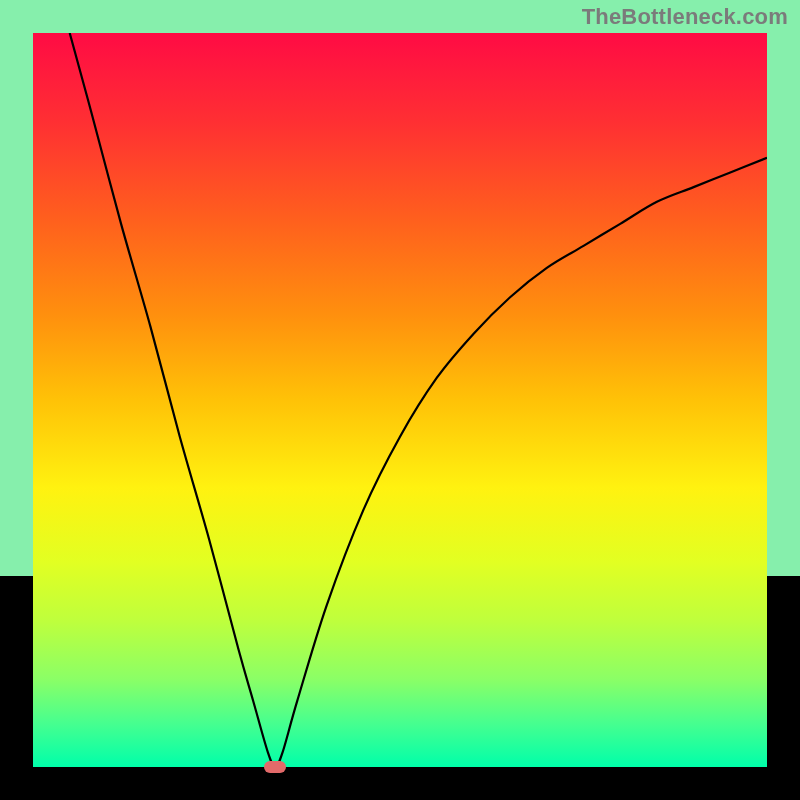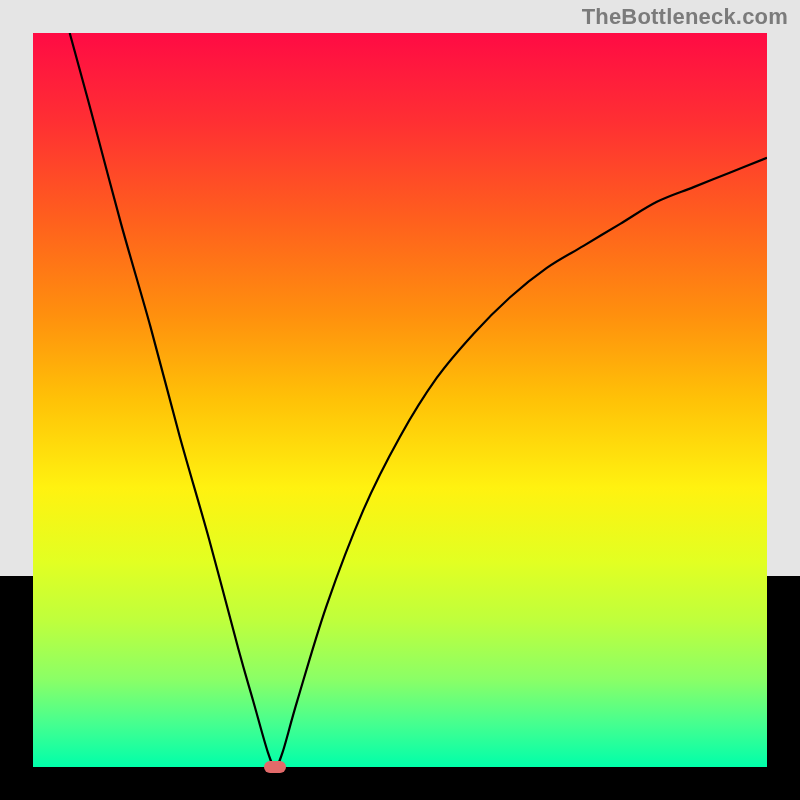--- a/index.html
+++ b/index.html
@@ -7,21 +7,21 @@
     padding: 0;
     width: 800px;
     height: 800px;
     background: #000;
     overflow: hidden;
   }
   .frame {
     position: relative;
     width: 800px;
     height: 576px;
-    background: #e5e5e5;
+    background: #86efac;
   }
   .plot-area {
     position: absolute;
     left: 33px;
     top: 33px;
     width: 734px;
     height: 734px;
     background: linear-gradient(to bottom,
       #ff0b44 0%,
       #ff2f33 12%,

